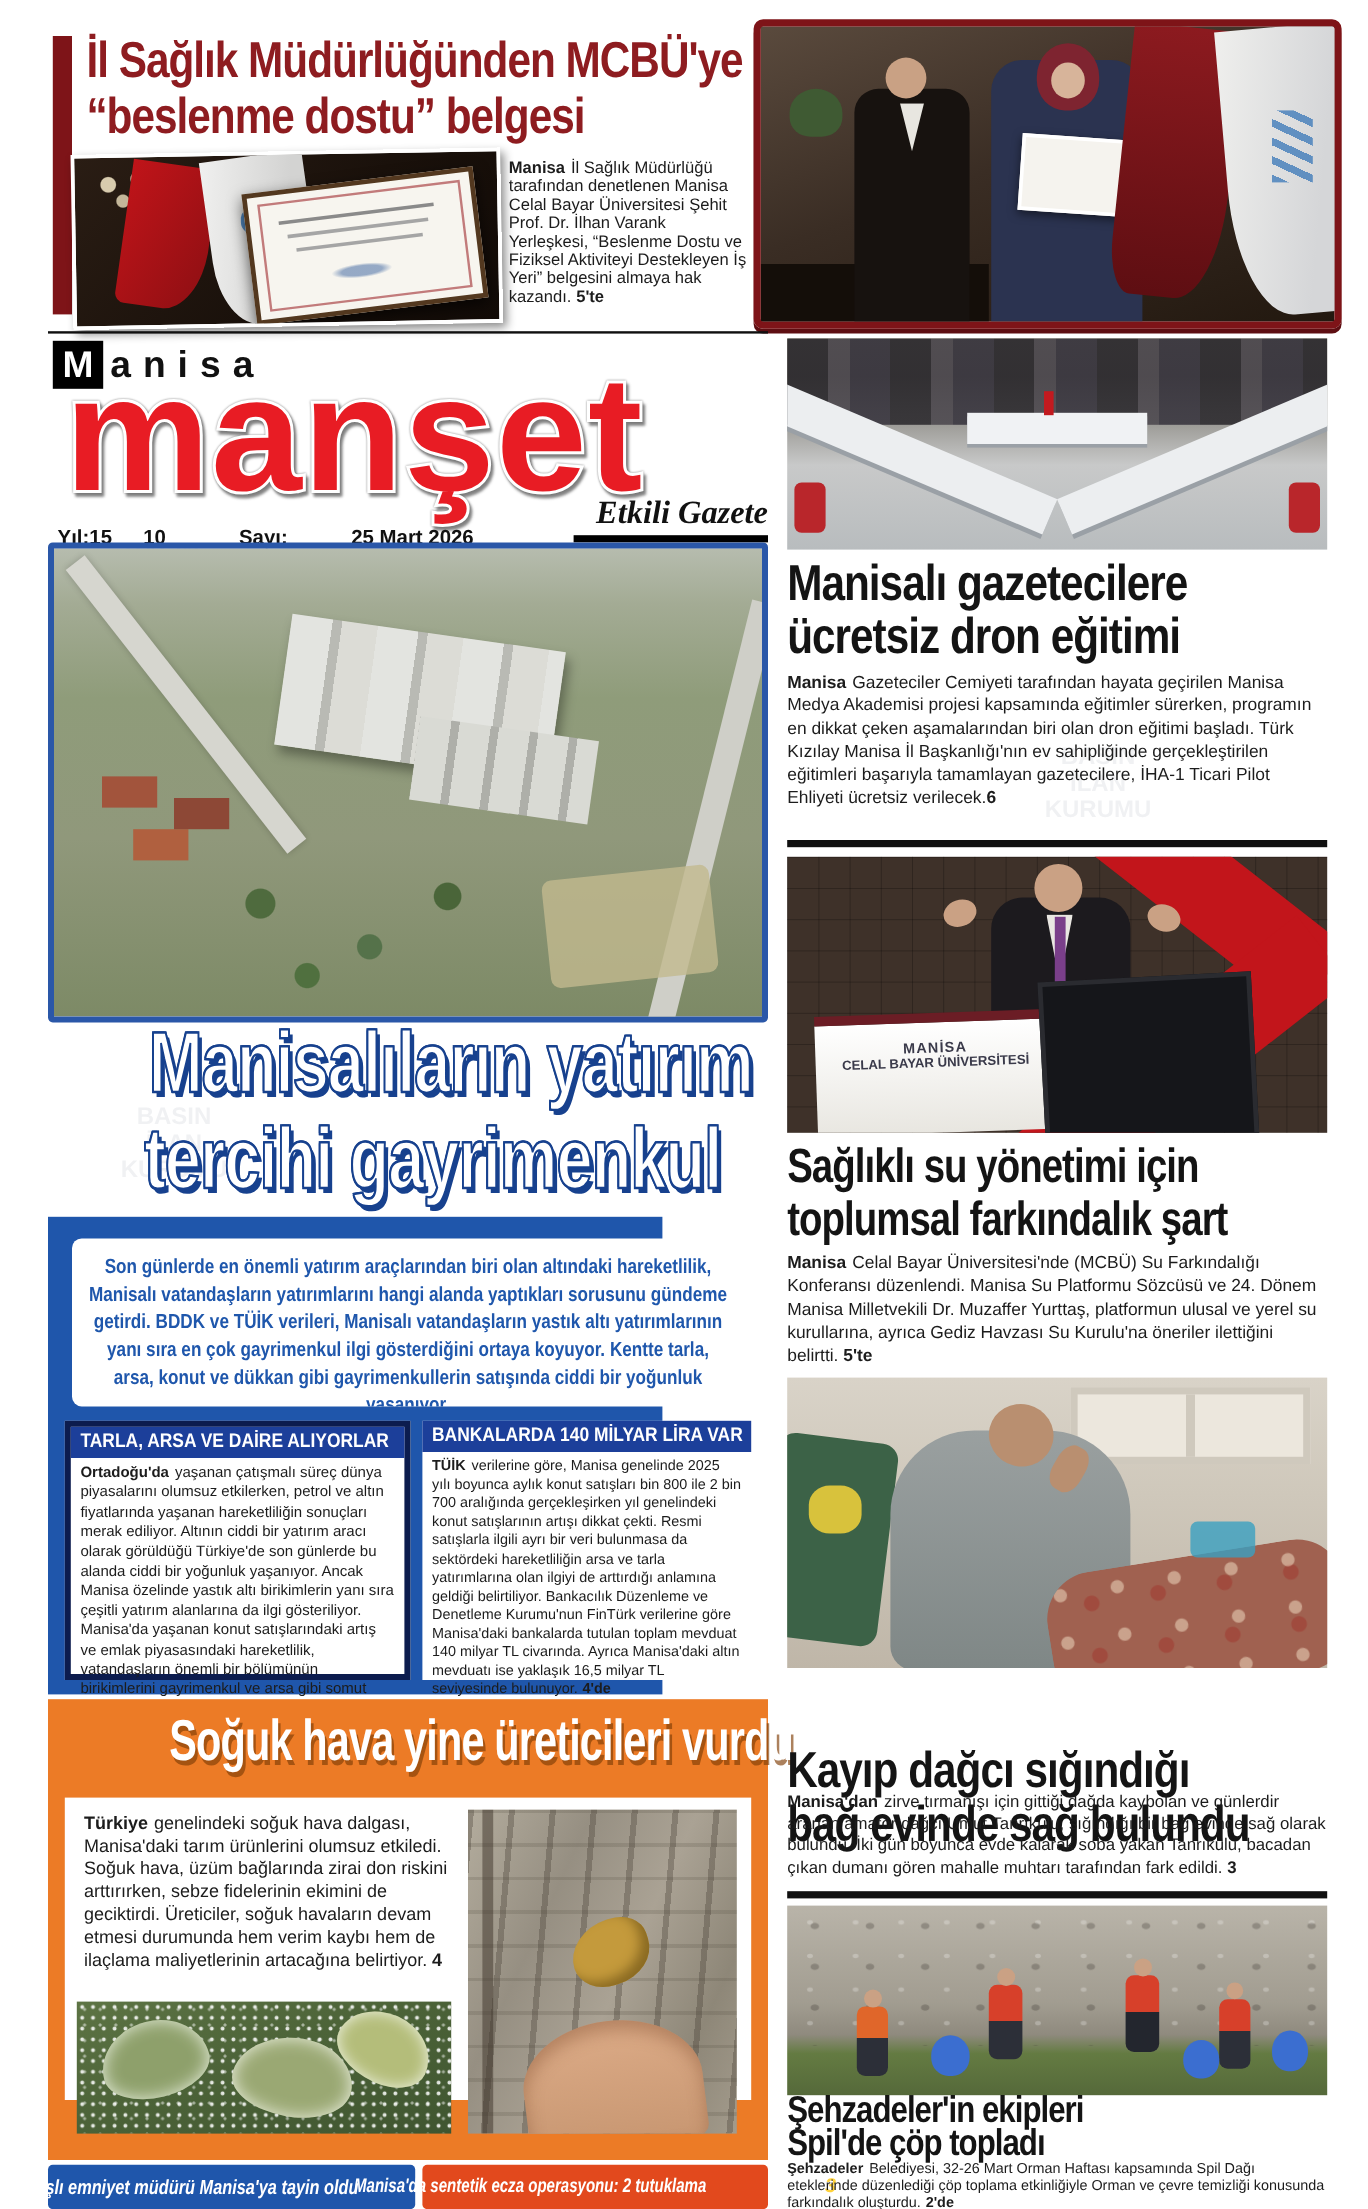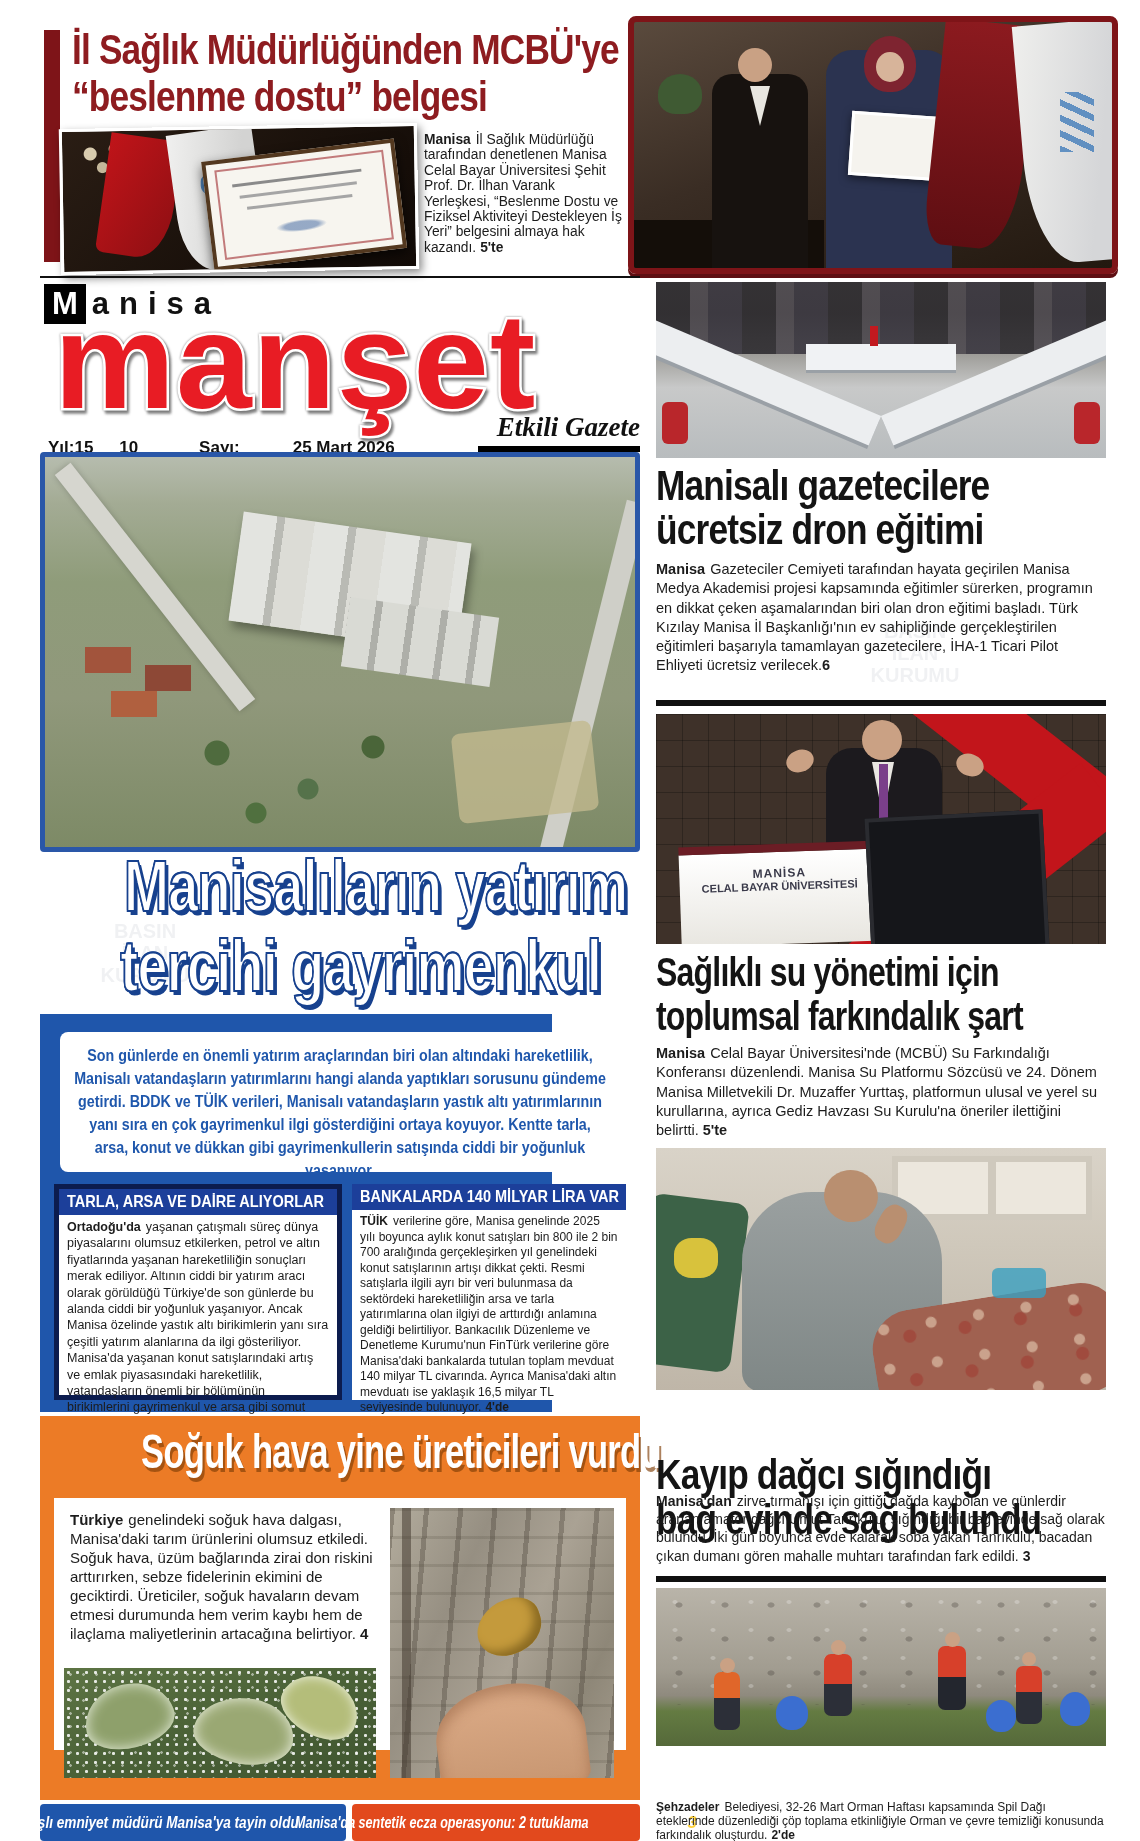--- a/index.html
+++ b/index.html
@@ -247,17 +247,21 @@
     <div class="shape" style="left:175px;top:52px;width:15px;height:15px;background:#caa184;border-radius:50%;"></div>
     <div class="shape" style="left:282px;top:58px;width:28px;height:64px;background:linear-gradient(#d7402a 48%,#23262e 48%);border-radius:7px;"></div>
     <div class="shape" style="left:289px;top:44px;width:15px;height:15px;background:#caa184;border-radius:50%;"></div>
     <div class="shape" style="left:360px;top:78px;width:26px;height:58px;background:linear-gradient(#d7402a 45%,#2c2f38 45%);border-radius:7px;"></div>
     <div class="shape" style="left:366px;top:64px;width:14px;height:14px;background:#caa184;border-radius:50%;"></div>
     <div class="shape" style="left:120px;top:108px;width:32px;height:34px;background:#3b6ed0;border-radius:50% 50% 45% 45%;"></div>
     <div class="shape" style="left:330px;top:112px;width:30px;height:32px;background:#3b6ed0;border-radius:50% 50% 45% 45%;"></div>
     <div class="shape" style="right:16px;top:104px;width:30px;height:34px;background:#3b6ed0;border-radius:50% 50% 45% 45%;"></div>
   </div>
 
+  <div class="abs" style="left:656px;top:1744px;font-size:31px;line-height:28px;">
+    <span class="cd hl-black" style="transform:scaleX(0.84);font-size:31px;">Şehzadeler'in ekipleri</span><br>
+    <span class="cd hl-black" style="transform:scaleX(0.84);font-size:31px;">Spil'de çöp topladı</span>
+  </div>
   <div class="abs body-txt" style="left:656px;top:1800px;width:450px;font-size:12px;line-height:14px;">
     <span class="lead">Şehzadeler</span><span>Belediyesi, 32-26 Mart Orman Haftası kapsamında Spil Dağı eteklerinde düzenlediği çöp toplama etkinliğiyle Orman ve çevre temizliği konusunda farkındalık oluşturdu.</span><span class="pref">2'de</span>
   </div>
 
 </div>
 
 </body></html>

